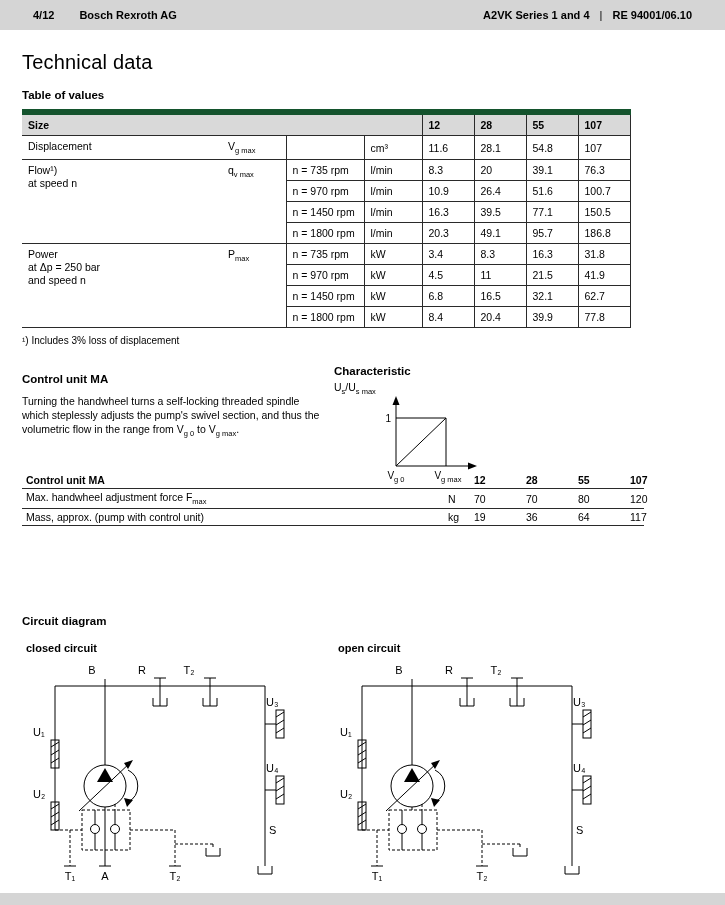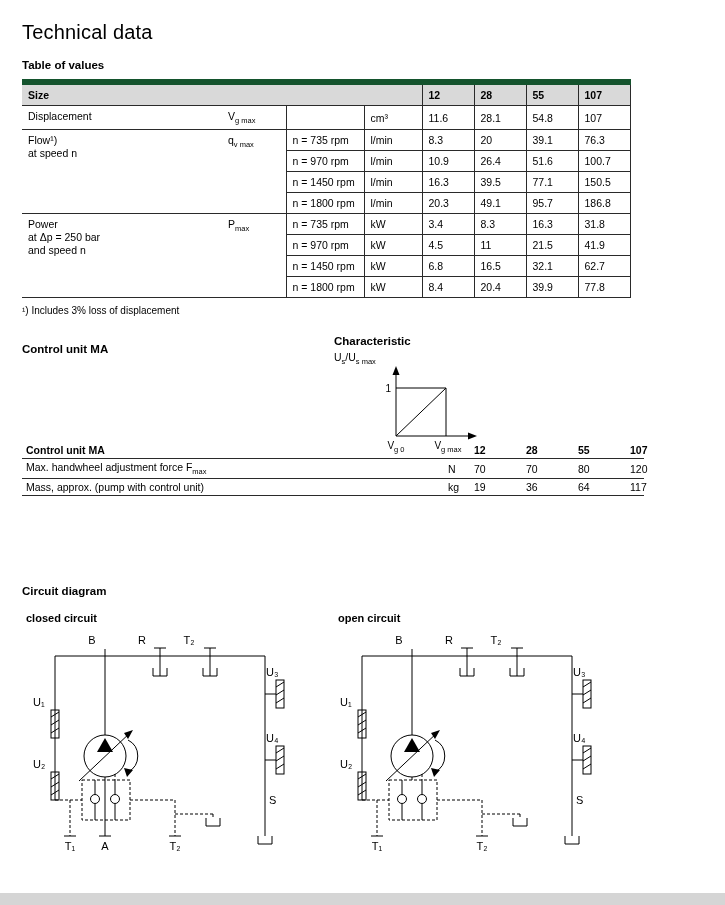--- a/index.html
+++ b/index.html
@@ -53,20 +53,29 @@
   .circ-row{display:flex;margin-top:2px;}
   .circ{display:block;margin-left:10px;}
   .open-svg{margin-left:47px;}
   .pt{font-size:11px;fill:#000;}
 </style>
 </head>
 <body>
 
 <div class="page">
 
+  <header class="topbar">
+    <span class="hd">4/12</span>
+    <span class="hd company">Bosch Rexroth AG</span>
+    <span class="hd right">
+      <span>A2VK Series 1 and 4</span>
+      <span class="sep">|</span>
+      <span>RE 94001/06.10</span>
+    </span>
+  </header>
 
   <main class="content">
 
     <h1 class="title">Technical data</h1>
 
     <h3 class="sec tov-h">Table of values</h3>
 
     <table class="tov">
       <colgroup>
         <col style="width:200px">
@@ -176,20 +185,21 @@
             <td class="c-val c-lastcol">77.8</td>
           </tr>
         </tbody>
     </table>
 
     <div class="footnote">¹) Includes 3% loss of displacement</div>
 
     <div class="cu-row">
       <div class="cu-left">
         <h3 class="sec">Control unit MA</h3>
+        <p class="para">Turning the handwheel turns a self-locking threaded spindle which steplessly adjusts the pump's swivel section, and thus the volumetric flow in the range from V<sub>g 0</sub> to V<sub>g max</sub>.</p>
       </div>
       <div class="cu-right">
         <h3 class="sec">Characteristic</h3>
         <div class="ylab">U<sub>s</sub>/U<sub>s max</sub></div>
         <svg class="chart" width="150" height="92">
           <polygon class="f" points="14,0 10.5,9 17.5,9"></polygon>
           <path class="s" d="M14 4 V70 M14 70 H90"></path>
           <polygon class="f" points="95,70 86,66.5 86,73.5"></polygon>
           <path class="s" d="M14 22 H64 V70"></path>
           <path class="s" d="M14 70 L64 22"></path>

